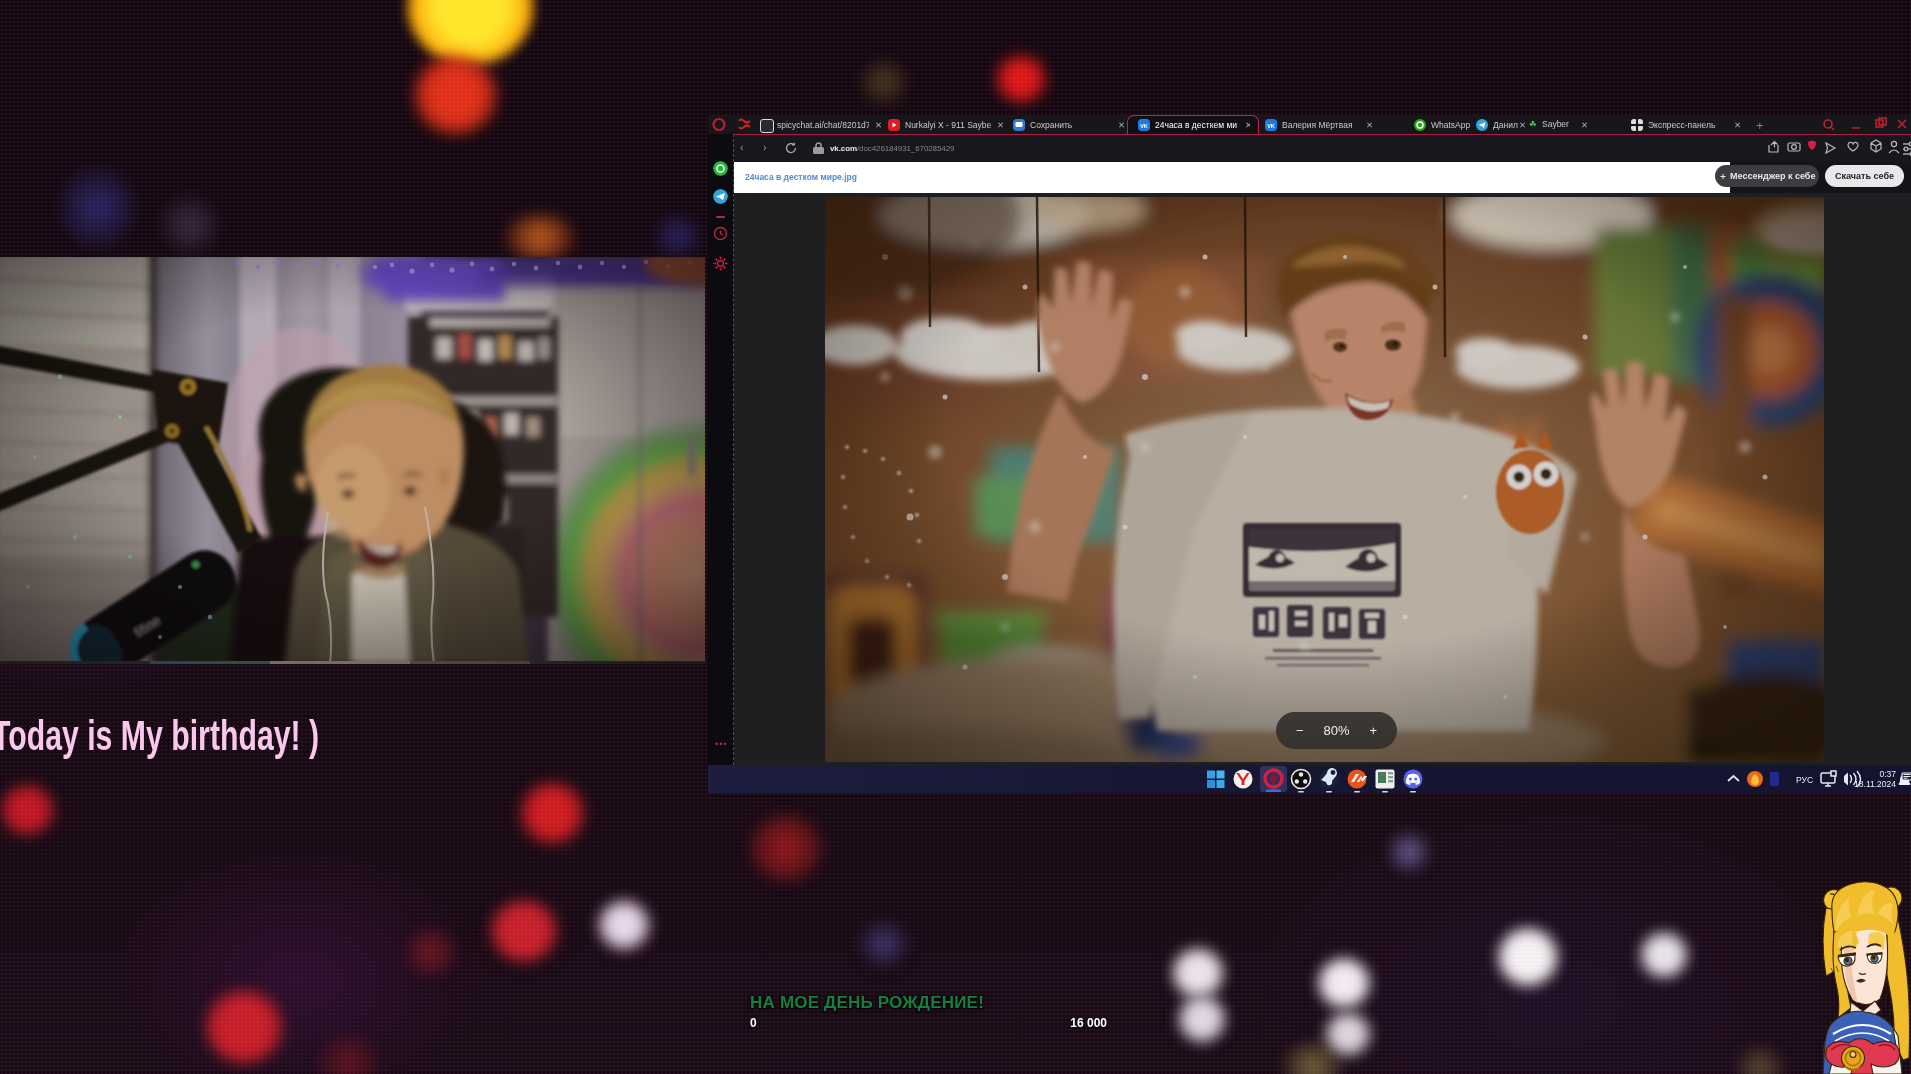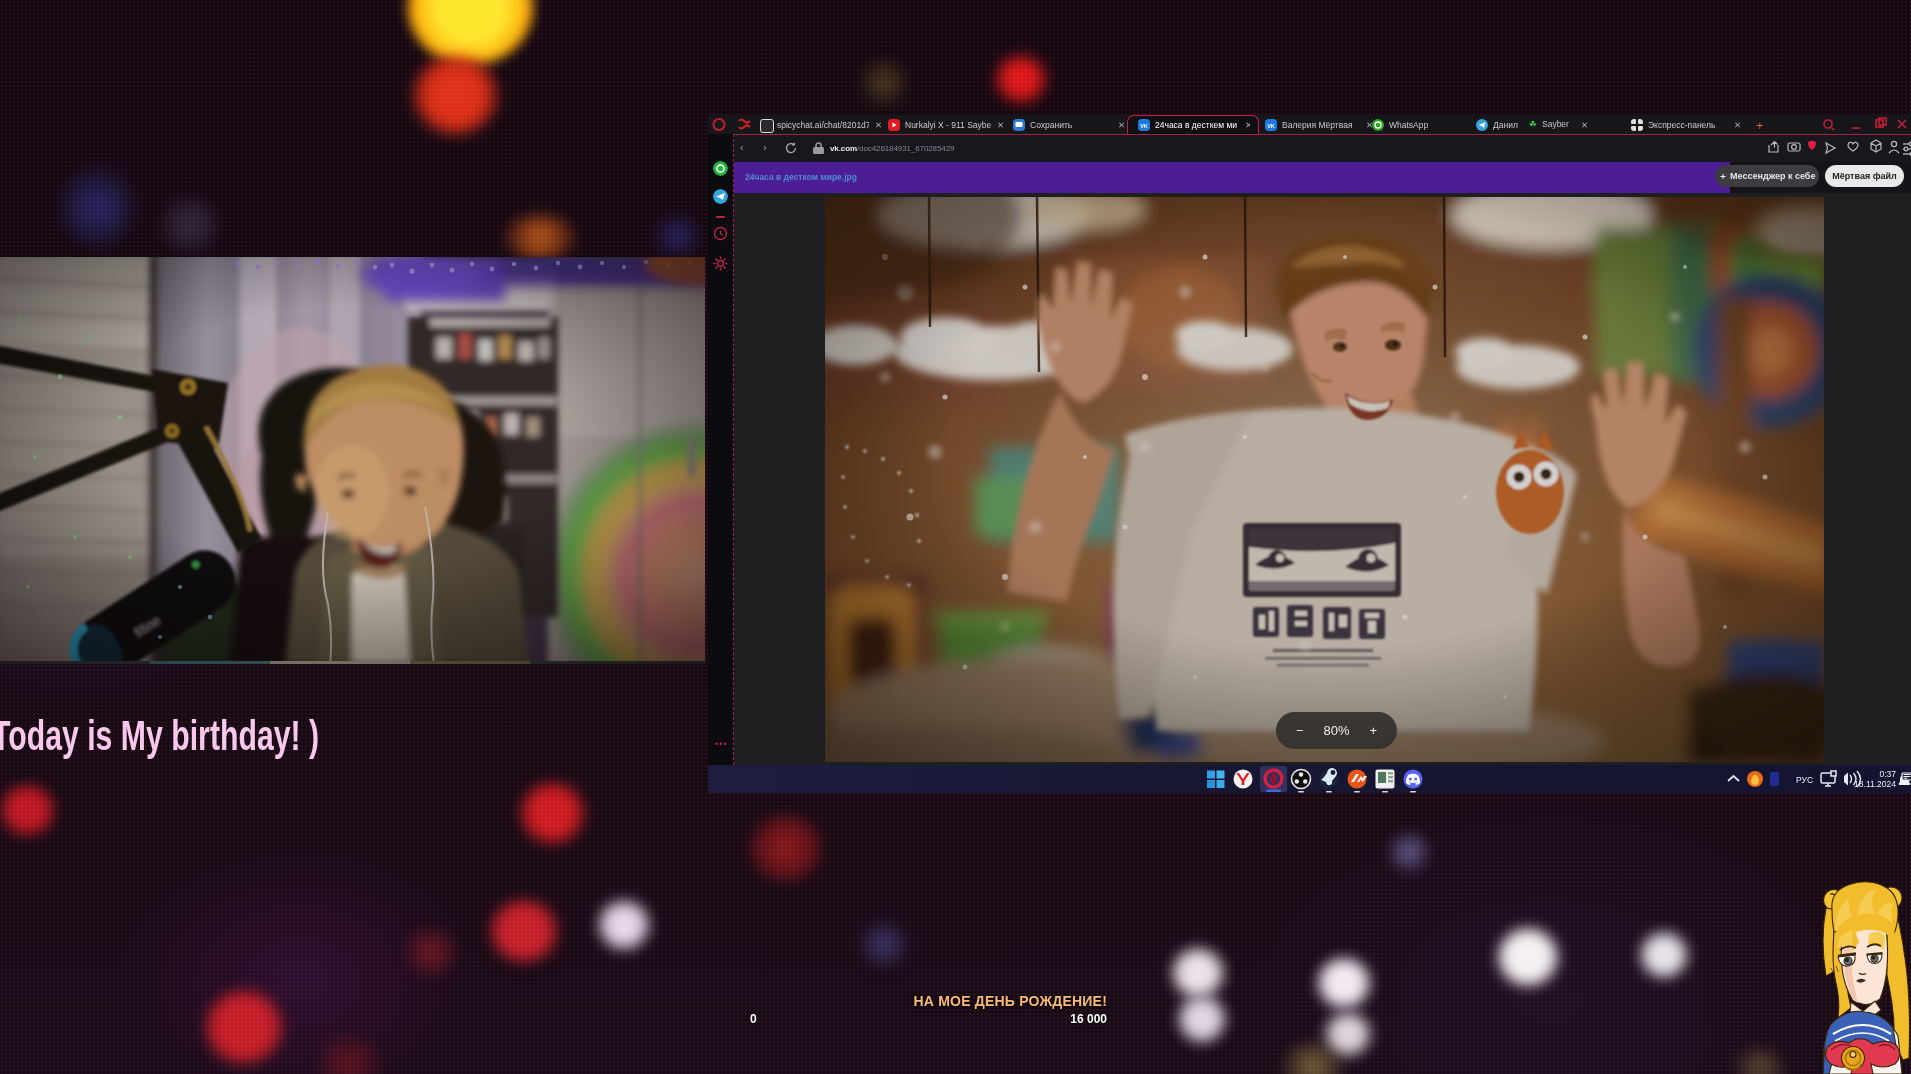--- a/index.html
+++ b/index.html
@@ -20,35 +20,35 @@
 #win{left:708px;top:115px;width:1203px;height:678px;background:#141419;}
 #tabbar{position:absolute;left:0;top:0;width:1203px;height:19px;background:#16161b;}
 .tab{position:absolute;top:2px;height:16px;color:#c9c9ce;font-size:8.5px;white-space:nowrap;overflow:hidden;z-index:2;}
 .tab .ti{position:absolute;top:1.5px;width:12px;height:12px;border-radius:3px;}
 .tab .tt{position:absolute;left:17px;top:3px;right:13px;overflow:hidden;}
 .tab .tc{position:absolute;top:3px;color:#a8a8ae;font-size:8.5px;}
 #atab{position:absolute;left:419px;top:0px;width:132px;height:19px;border:1.5px solid #c6204a;border-bottom:none;border-radius:7px 7px 0 0;background:#101014;box-sizing:border-box;z-index:1;}
 #redline{position:absolute;left:0;top:19px;width:1203px;height:1.5px;background:#a81f40;}
 #urlbar{position:absolute;left:26px;top:20px;width:1177px;height:27px;background:#17171d;color:#b9b9bf;}
 #urlbar .uic{position:absolute;top:6px;font-size:11px;color:#9a9aa0;}
-#hdr{position:absolute;left:26px;top:47px;width:996px;height:31px;background:#4c1d95;}
+#hdr{position:absolute;left:26px;top:47px;width:996px;height:31px;background:#ffffff;}
 #content{position:absolute;left:26px;top:78px;width:1177px;height:572px;background:#1f1f22;}
 #sidebar{position:absolute;left:0;top:19px;width:26px;height:631px;background:#0c0c10;border-right:1px dashed #a32450;box-sizing:border-box;}
 .sic{position:absolute;left:5px;width:15px;height:15px;border-radius:50%;}
 #photo{position:absolute;left:117px;top:82px;width:999px;height:565px;overflow:hidden;background:#6b4a33;}
 #zoompill{position:absolute;left:568px;top:597px;width:121px;height:37px;background:rgba(52,48,44,.93);border-radius:19px;color:#eee;display:flex;align-items:center;justify-content:center;gap:20px;font-size:13px;}
 .btn{position:absolute;top:3px;height:22px;border-radius:11px;font-size:9px;font-weight:bold;line-height:22px;text-align:center;}
 #btn1{left:981px;width:104px;background:#3c3c41;color:#e8e8ea;}
 #btn2{left:1091px;width:79px;background:#e9e9eb;color:#222;}
 #flink{position:absolute;left:11px;top:10px;color:#528bcc;font-size:8.5px;font-weight:bold;}
 
 #taskbar{left:708px;top:765px;width:1203px;height:28px;background:linear-gradient(90deg,#1d1d40,#171734 40%,#141430);}
 
 #goal{left:750px;top:993px;width:357px;}
-#goaltitle{text-align:right;color:#fdba74;font-weight:bold;font-size:14px;text-shadow:0 1px 2px #000,0 0 3px #000;letter-spacing:.2px;}
+#goaltitle{text-align:left;color:#15803d;font-weight:bold;font-size:17px;text-shadow:0 1px 2px #000,0 0 3px #000;letter-spacing:.2px;}
 #goalbar{position:relative;margin-top:5px;height:36px;background:rgba(72,72,74,.88);border-radius:5px;overflow:hidden;}
 #goalfill{position:absolute;left:0;top:0;bottom:0;width:29px;background:linear-gradient(180deg,#ffa41c,#f38b0a);}
 #goaltext{position:absolute;inset:0;display:flex;align-items:center;justify-content:center;color:#fff;font-weight:bold;font-size:16.5px;text-shadow:0 1px 2px rgba(0,0,0,.6);}
 #goalnums{display:flex;justify-content:space-between;color:#fff;font-weight:bold;font-size:12px;margin-top:3px;text-shadow:0 1px 2px #000;}
 </style></head>
 <body>
 <div id="stage">
   <div id="bg"></div>
 
   <div class="bk" style="left:408px;top:-50px;width:125px;height:115px;background:radial-gradient(circle,#ffe82a 40%,#ff9b00 75%,rgba(200,80,0,.25) 100%);filter:blur(6px)"></div>
@@ -117,21 +117,21 @@
           <span class="tc" style="right:-2px">✕</span>
         </div>
       <div class="tab" style="left:557px;width:108px">
           <svg class="ti" viewBox="0 0 12 12">
             <rect width="12" height="12" rx="3" fill="#1f7ae0"></rect>
             <text x="6" y="8.6" font-size="5.5" fill="#fff" text-anchor="middle" font-weight="bold">VK</text>
           </svg>
           <span class="tt">Валерия Мёртвая</span>
           <span class="tc" style="right:0">✕</span>
         </div>
-      <div class="tab" style="left:664px;width:112px">
+      <div class="tab" style="left:706px;width:112px">
           <svg class="ti" viewBox="0 0 12 12">
             <circle cx="6" cy="6" r="6" fill="#29a71a"></circle>
             <circle cx="6" cy="6" r="3" fill="none" stroke="#fff" stroke-width="1.4"></circle>
           </svg>
           <span class="tt">WhatsApp</span>
           <span class="tc" style="right:0">✕</span>
         </div>
       <div class="tab" style="left:768px;width:112px">
           <svg class="ti" viewBox="0 0 12 12">
             <circle cx="6" cy="6" r="6" fill="#33a3dd"></circle>
@@ -228,21 +228,21 @@
             <line x1="2" y1="19" x2="14" y2="19"></line>
             <circle cx="10" cy="9" r="1.8" fill="#17171d"></circle>
             <circle cx="5" cy="14" r="1.8" fill="#17171d"></circle>
             <circle cx="11" cy="19" r="1.8" fill="#17171d"></circle>
           </g>
         </svg>
     </div>
     <div id="hdr">
       <span id="flink">24часа в дестком мире.jpg</span>
       <div class="btn" id="btn1">＋ Мессенджер к себе</div>
-      <div class="btn" id="btn2">Мёртвая файл</div>
+      <div class="btn" id="btn2">Скачать себе</div>
     </div>
     <div id="content"></div>
     <div id="photo">
     <svg width="999" height="565" viewBox="0 0 999 565">
       <defs>
         <filter id="b8" x="-30%" y="-30%" width="160%" height="160%">
               <feGaussianBlur stdDeviation="8"></feGaussianBlur>
             </filter>
         <filter id="b5" x="-30%" y="-30%" width="160%" height="160%">
               <feGaussianBlur stdDeviation="5"></feGaussianBlur>

